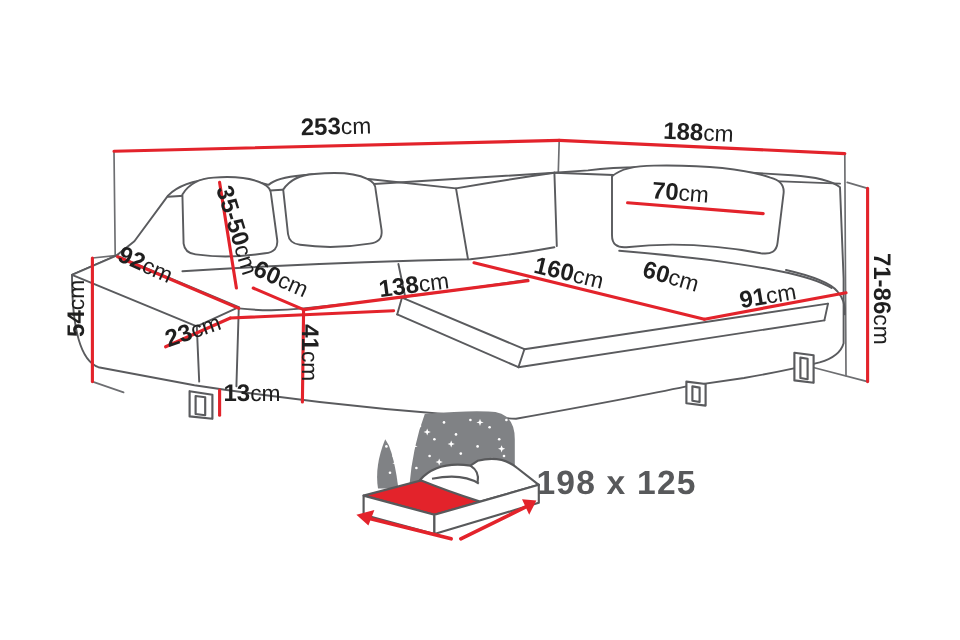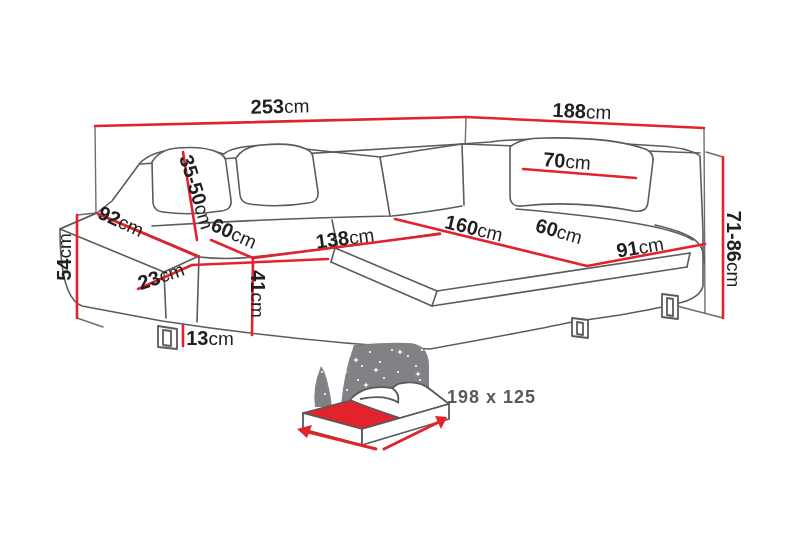--- a/index.html
+++ b/index.html
@@ -9,21 +9,21 @@
   }
   #diagram-svg{position:absolute;left:0;top:0;}
   .dim-label{
     position:absolute;white-space:nowrap;color:#1f1f1f;
     font-size:20px;line-height:1;letter-spacing:0px;
   }
   .dim-label .v{font-weight:700;}
   .dim-label .u{font-weight:400;font-size:19px;}
   #bed-size-label{
     position:absolute;white-space:nowrap;color:#58595b;
-    font-size:18px;font-weight:700;letter-spacing:1px;
+    font-size:28px;font-weight:700;letter-spacing:1px;
   }
 </style>
 </head>
 <body>
 
 <div id="stage">
 
   <svg id="diagram-svg" width="800" height="533" viewBox="0 0 800 533">
 
     <g stroke="#6d6e71" stroke-width="1.4" fill="none" stroke-linecap="round">
@@ -175,17 +175,17 @@
       <div class="dim-label" style="left: 234px; top: 233px; transform: translate(-50%, -50%) rotate(24deg);"><span class="v">60</span><span class="u">cm</span></div>
       <div class="dim-label" style="left: 345px; top: 238px; transform: translate(-50%, -50%) rotate(-7.5deg);"><span class="v">138</span><span class="u">cm</span></div>
       <div class="dim-label" style="left: 567px; top: 161px; transform: translate(-50%, -50%) rotate(4.5deg);"><span class="v">70</span><span class="u">cm</span></div>
       <div class="dim-label" style="left: 474px; top: 228px; transform: translate(-50%, -50%) rotate(13.5deg);"><span class="v">160</span><span class="u">cm</span></div>
       <div class="dim-label" style="left: 559px; top: 231px; transform: translate(-50%, -50%) rotate(16deg);"><span class="v">60</span><span class="u">cm</span></div>
       <div class="dim-label" style="left: 640px; top: 247px; transform: translate(-50%, -50%) rotate(-9.5deg);"><span class="v">91</span><span class="u">cm</span></div>
       <div class="dim-label" style="left: 734px; top: 249px; transform: translate(-50%, -50%) rotate(90deg);"><span class="v">71-86</span><span class="u">cm</span></div>
       <div class="dim-label" style="left: 64px; top: 257px; transform: translate(-50%, -50%) rotate(-90deg);"><span class="v">54</span><span class="u">cm</span></div>
       <div class="dim-label" style="left: 161px; top: 276px; transform: translate(-50%, -50%) rotate(-19deg);"><span class="v">23</span><span class="u">cm</span></div>
       <div class="dim-label" style="left: 258px; top: 294px; transform: translate(-50%, -50%) rotate(90deg);"><span class="v">41</span><span class="u">cm</span></div>
-      <div class="dim-label" style="left: 210px; top: 338px; transform: translate(-50%, -50%) rotate(0deg);"><span class="v">13</span><span class="u">cm</span></div>
+      <div class="dim-label" style="left: 210px; top: 328px; transform: translate(-50%, -50%) rotate(0deg);"><span class="v">13</span><span class="u">cm</span></div>
     </div>
 
   <div id="bed-size-label" style="left:447px;top:387px;">198 x 125</div>
 </div>
 
 </body></html>

